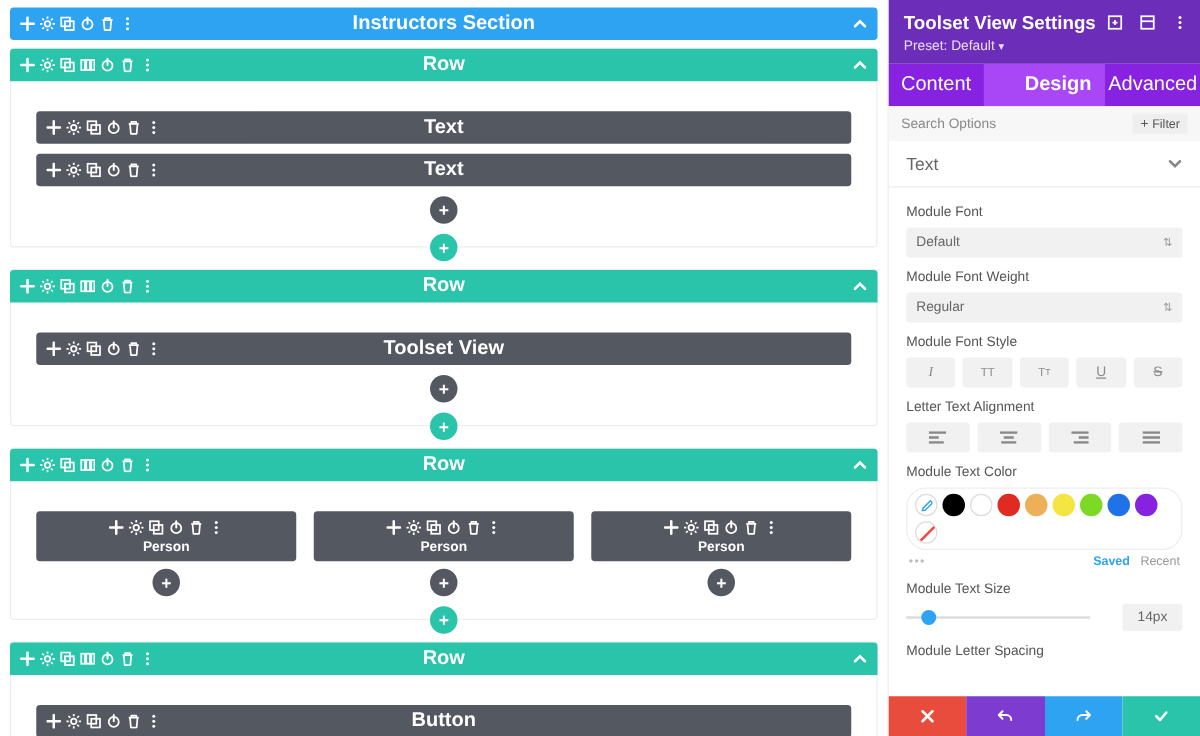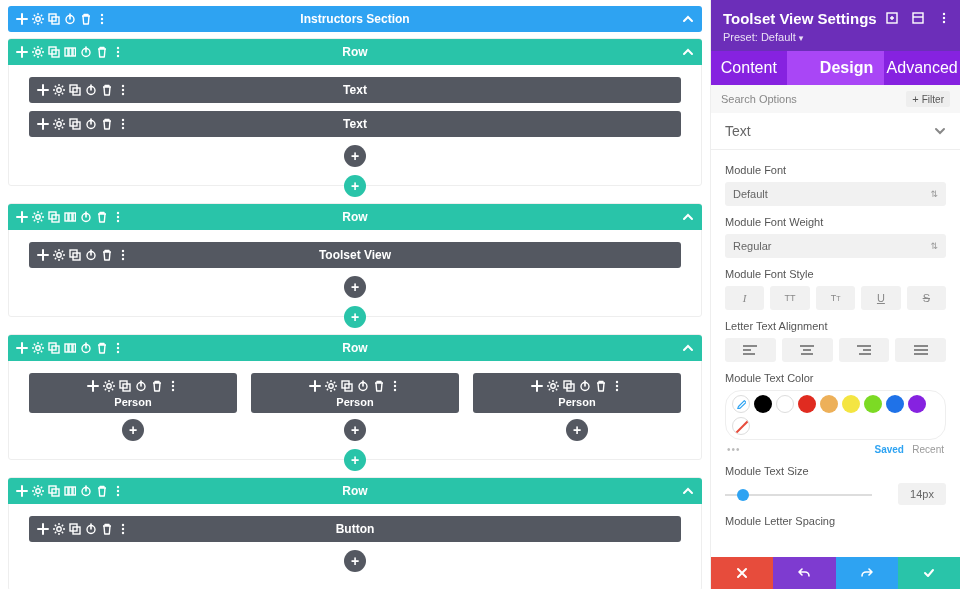--- a/index.html
+++ b/index.html
@@ -4,29 +4,29 @@
 <style>
   * { box-sizing: border-box; margin: 0; padding: 0; font-family: -apple-system, "Segoe UI", Arial, sans-serif; }
   body { background: #fff; font-size: 12px; color: #555; width: 960px; height: 589px; overflow: hidden; display: flex; }
   .builder { flex: 1; padding: 6px 8px 0 8px; overflow-y: auto; }
   .panel { width: 250px; background: #fff; border-left: 1px solid #eee; display: flex; flex-direction: column; height: 589px; }
 
   
   .bar { height: 26px; display: flex; align-items: center; color: #fff; border-radius: 3px; position: relative; }
   .bar .icons { display: flex; align-items: center; gap: 0; padding-left: 6px; }
   .bar .ic { width: 16px; height: 16px; display: flex; align-items: center; justify-content: center; cursor: pointer; }
-  .bar .lbl { position: absolute; left: 0; right: 0; text-align: center; font-weight: 600; font-size: 12px; pointer-events: none; }
+  .bar .lbl { position: absolute; left: 0; right: 0; text-align: center; font-weight: 600; font-size: 16px; pointer-events: none; }
   .bar .col { position: absolute; right: 8px; cursor: pointer; }
   .section-bar { background: #2ea3f2; }
   .row-bar { background: #29c4a9; }
   .mod-bar { background: #545861; height: 26px; }
 
   .section { margin-bottom: 8px; }
   .row-wrap { background: #fff; padding: 0 20px 18px 20px; border: 1px solid #eee; border-radius: 3px; margin-top: 6px; position: relative; }
-  .row-wrap .row-bar { margin: 0 -21px 12px -21px; border-radius: 3px 3px 0 0; }
+  .row-wrap .row-bar { margin: 0 -21px 24px -21px; border-radius: 3px 3px 0 0; }
   .mod { margin-bottom: 8px; }
   .cols3 { display: flex; gap: 14px; }
   .col3 { flex: 1; }
 
   .addcircle { width: 22px; height: 22px; border-radius: 50%; display: flex; align-items: center; justify-content: center; color: #fff; font-weight: 700; font-size: 14px; margin: 2px auto 0; cursor: pointer; }
   .add-dark { background: #545861; }
   .add-green { background: #29c4a9; }
 
   svg { display: block; }
   .sic { width: 12px; height: 12px; fill: currentColor; }
@@ -62,21 +62,21 @@
 
   .swatches { display: flex; align-items: center; background: #fff; border: 1px solid #eee; border-radius: 16px; padding: 4px 6px; gap: 4px; flex-wrap: wrap; }
   .sw { width: 18px; height: 18px; border-radius: 50%; cursor: pointer; }
   .sw-picker { border: 1px solid #ddd; display: flex; align-items: center; justify-content: center; color: #2ea3f2; }
   .sw-empty { background: #fff; position: relative; border: 1px solid #ddd; overflow: hidden; }
   .sw-empty::after { content: ""; position: absolute; width: 26px; height: 2px; background: #e74c3c; transform: rotate(-45deg); left: -4px; top: 8px; }
   .swrow2 { display: flex; justify-content: space-between; font-size: 10px; color: #999; margin-top: 4px; padding: 0 2px; }
   .swrow2 .saved { color: #2ea3f2; font-weight: 600; }
   .hdots { color: #bbb; letter-spacing: 1px; cursor: pointer; }
 
-  .sizerow { display: flex; align-items: flex-end; gap: 26px; }
+  .sizerow { display: flex; align-items: center; gap: 26px; }
   .slider { flex: 1; position: relative; height: 20px; }
   .slider .track { position: absolute; left: 0; right: 0; top: 9px; height: 2px; background: #ddd; }
   .slider .thumb { position: absolute; top: 4px; width: 12px; height: 12px; border-radius: 50%; background: #2ea3f2; left: 8%; cursor: pointer; }
   .sizeval { width: 48px; background: #f1f1f1; border-radius: 3px; text-align: center; padding: 5px 0; font-size: 11px; color: #666; }
 
   .actionbar { display: flex; height: 32px; margin-top: auto; }
   .abtn { flex: 1; display: flex; align-items: center; justify-content: center; color: #fff; cursor: pointer; }
   .abtn.close  { background: #e74c3c; }
   .abtn.undo   { background: #7e3bd0; }
   .abtn.redo   { background: #2ea3f2; }

